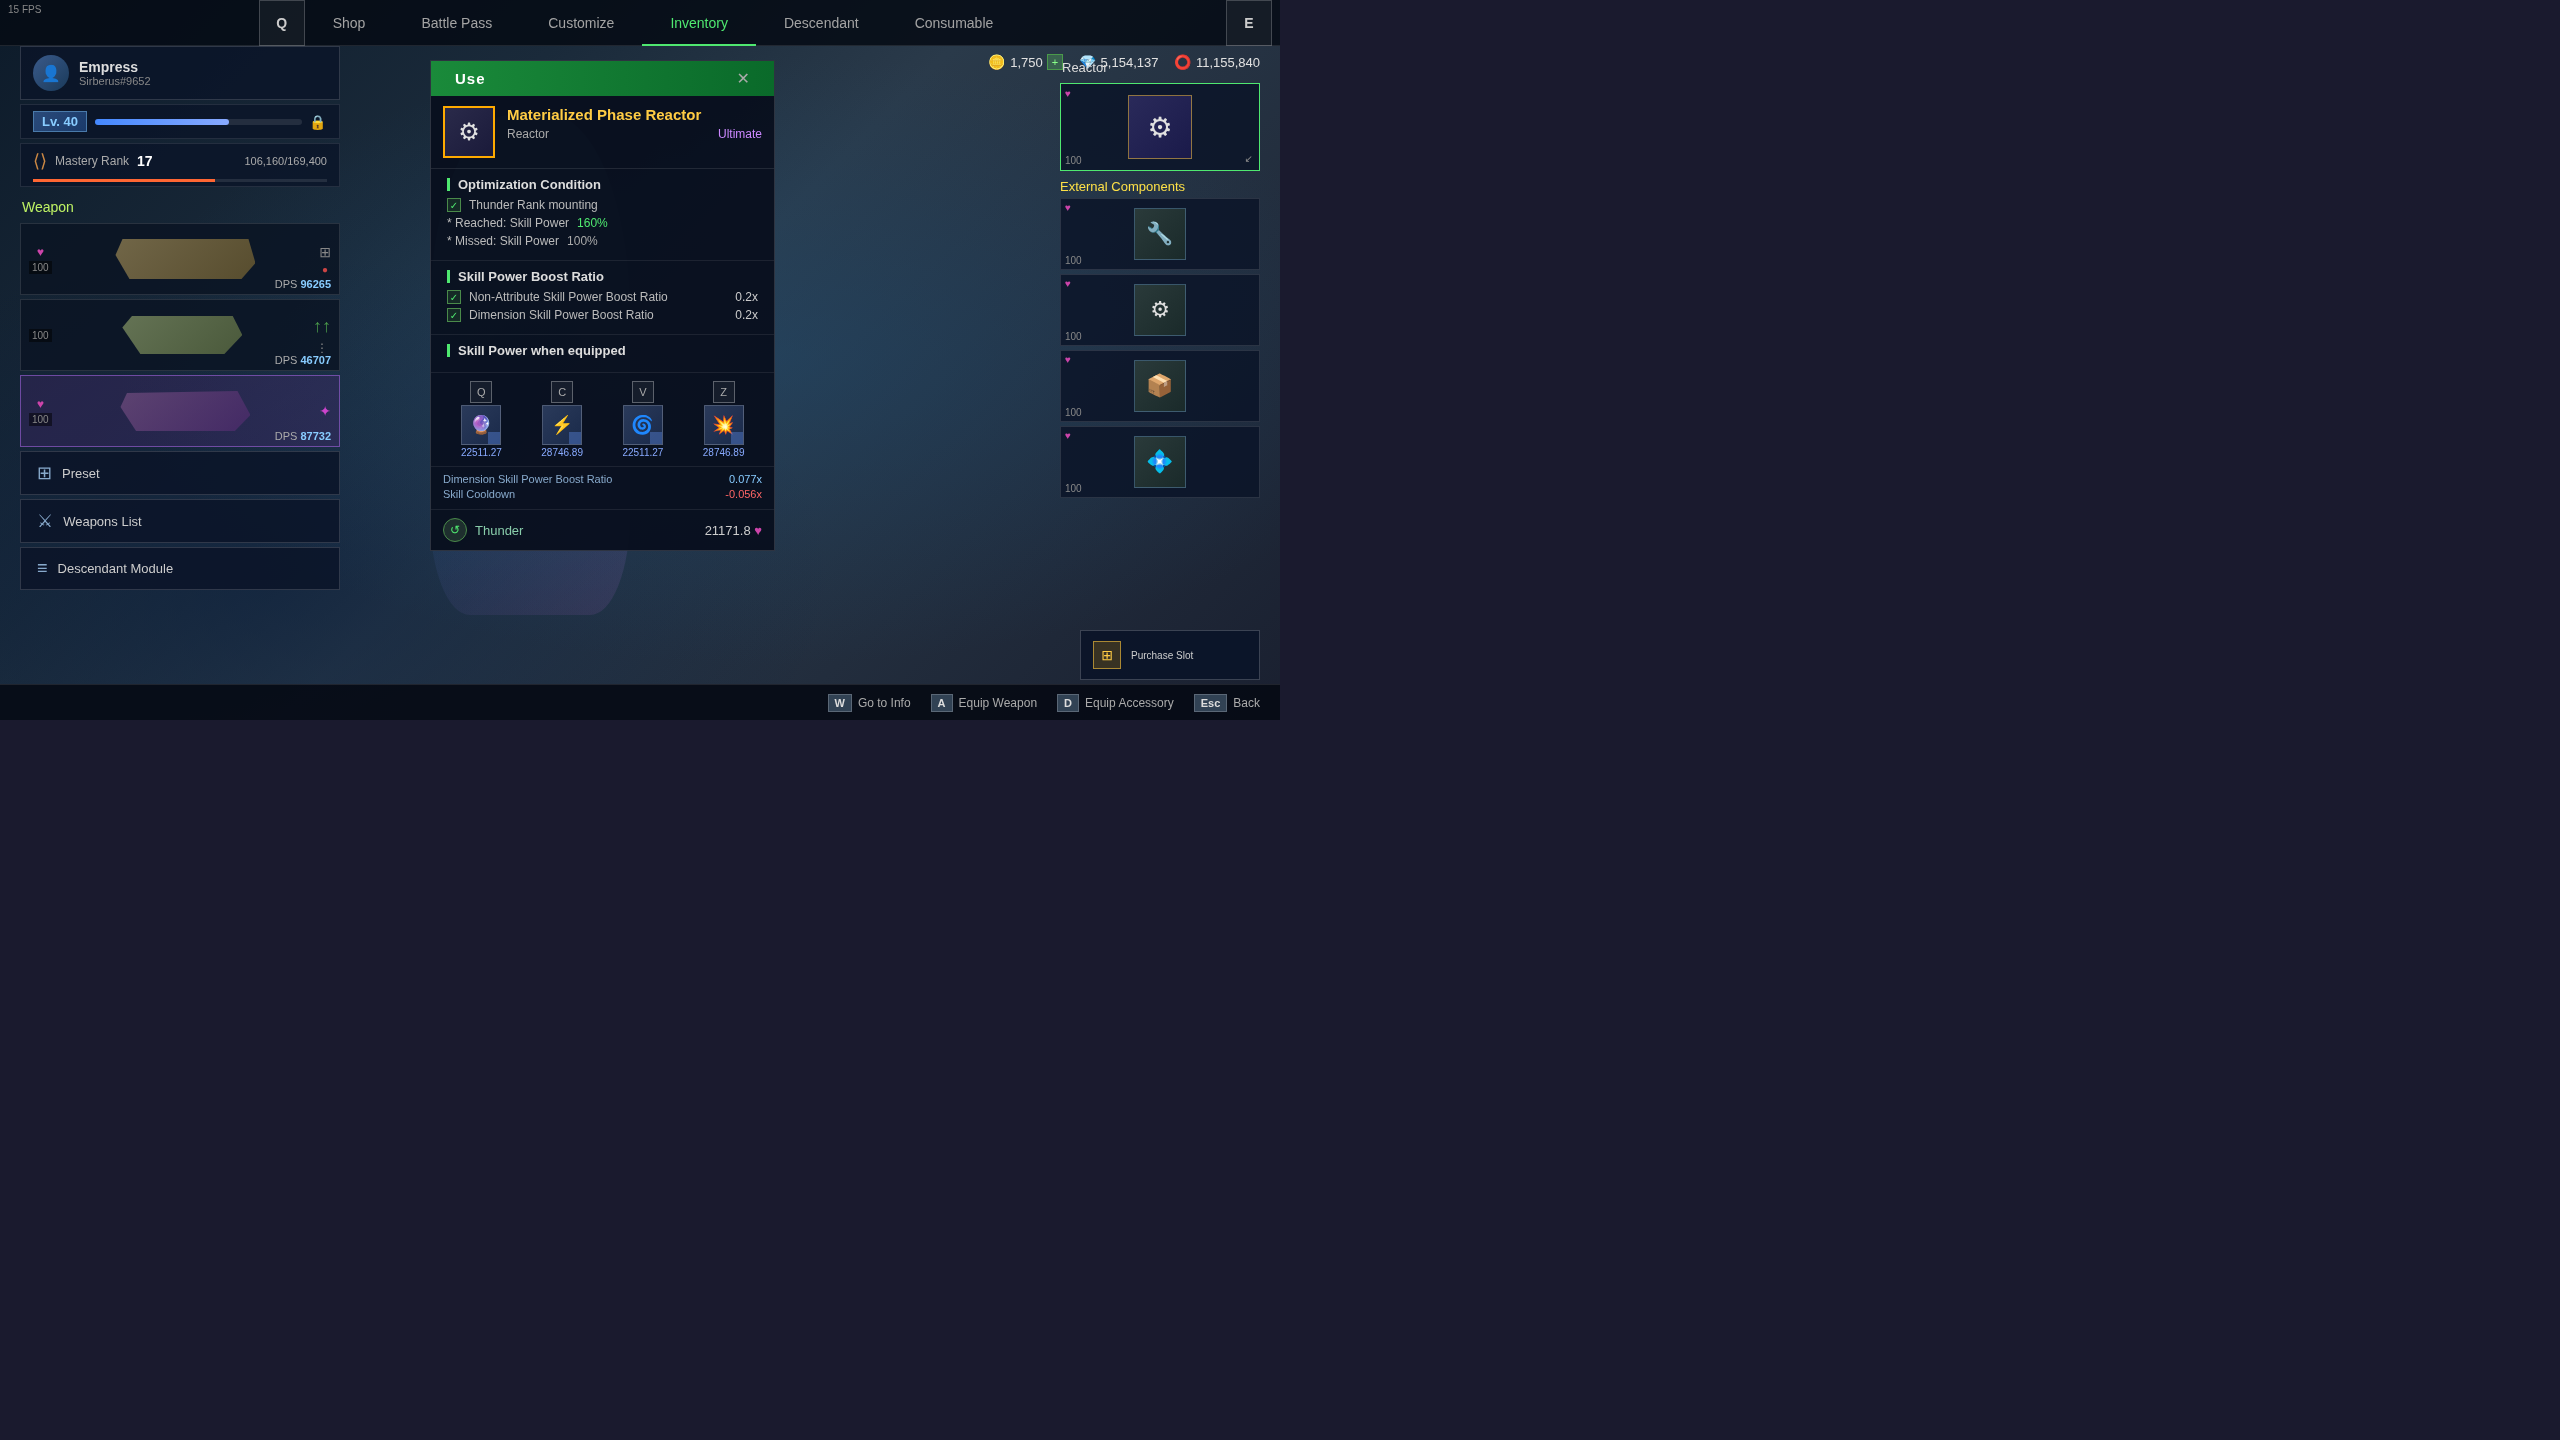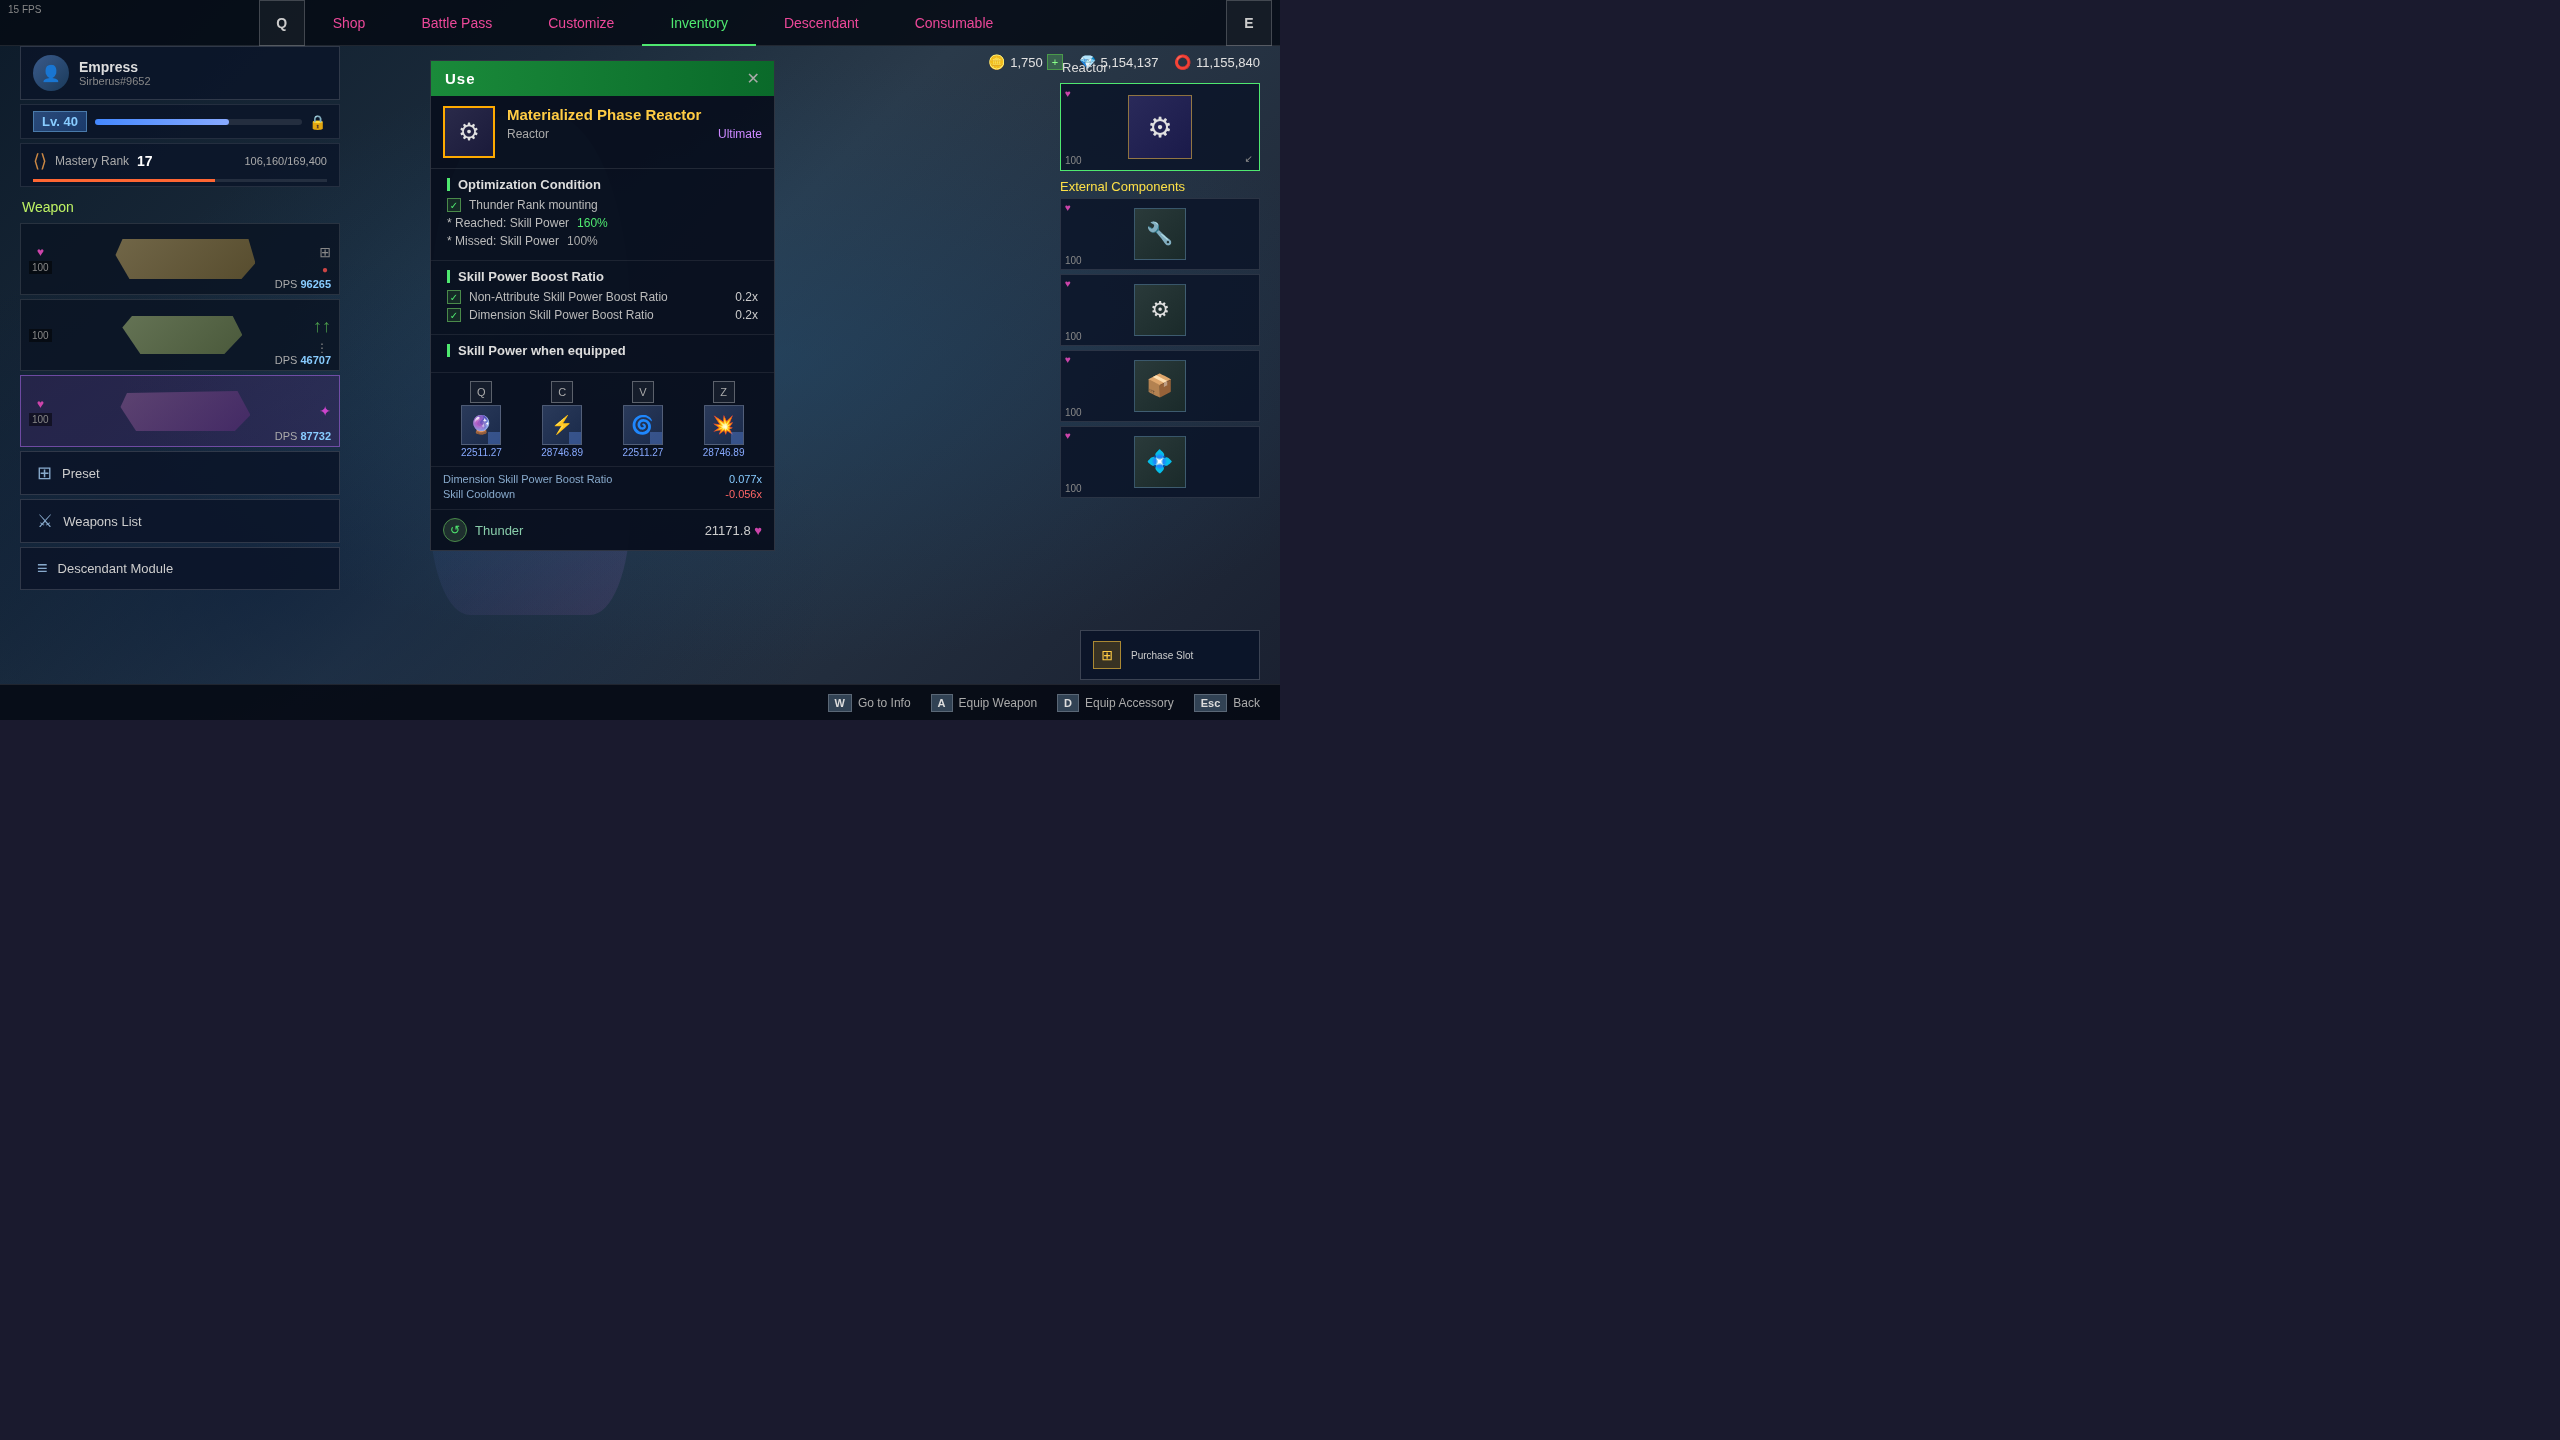--- a/index.html
+++ b/index.html
@@ -68,21 +68,21 @@
       font-size: 14px;
       font-weight: bold;
       cursor: pointer;
     }
     .nav-item {
       padding: 0 28px;
       height: 46px;
       display: flex;
       align-items: center;
       font-size: 14px;
-      color: #ec4899;
+      color: #a3a3a3;
       cursor: pointer;
       position: relative;
     }
     .nav-item.active {
       color: #4fe870;
     }
     .nav-item.active::after {
       content: '';
       position: absolute;
       bottom: 0;
@@ -342,21 +342,21 @@
       position: absolute;
       top: 60px;
       left: 430px;
       width: 345px;
       background: rgba(8,15,30,0.95);
       border: 1px solid rgba(255,255,255,0.15);
       z-index: 20;
     }
     .use-panel-header {
       background: linear-gradient(90deg, #1a8a3a, #0a6a2a);
-      padding: 8px 14px;
+      padding: 8px 24px;
       display: flex;
       align-items: center;
       justify-content: space-between;
     }
     .use-label { font-size: 15px; color: #fff; font-weight: bold; letter-spacing: 1px; }
     .close-btn { color: #aaa; cursor: pointer; font-size: 16px; }
 
     .use-panel-title-row {
       padding: 10px 12px;
       display: flex;

